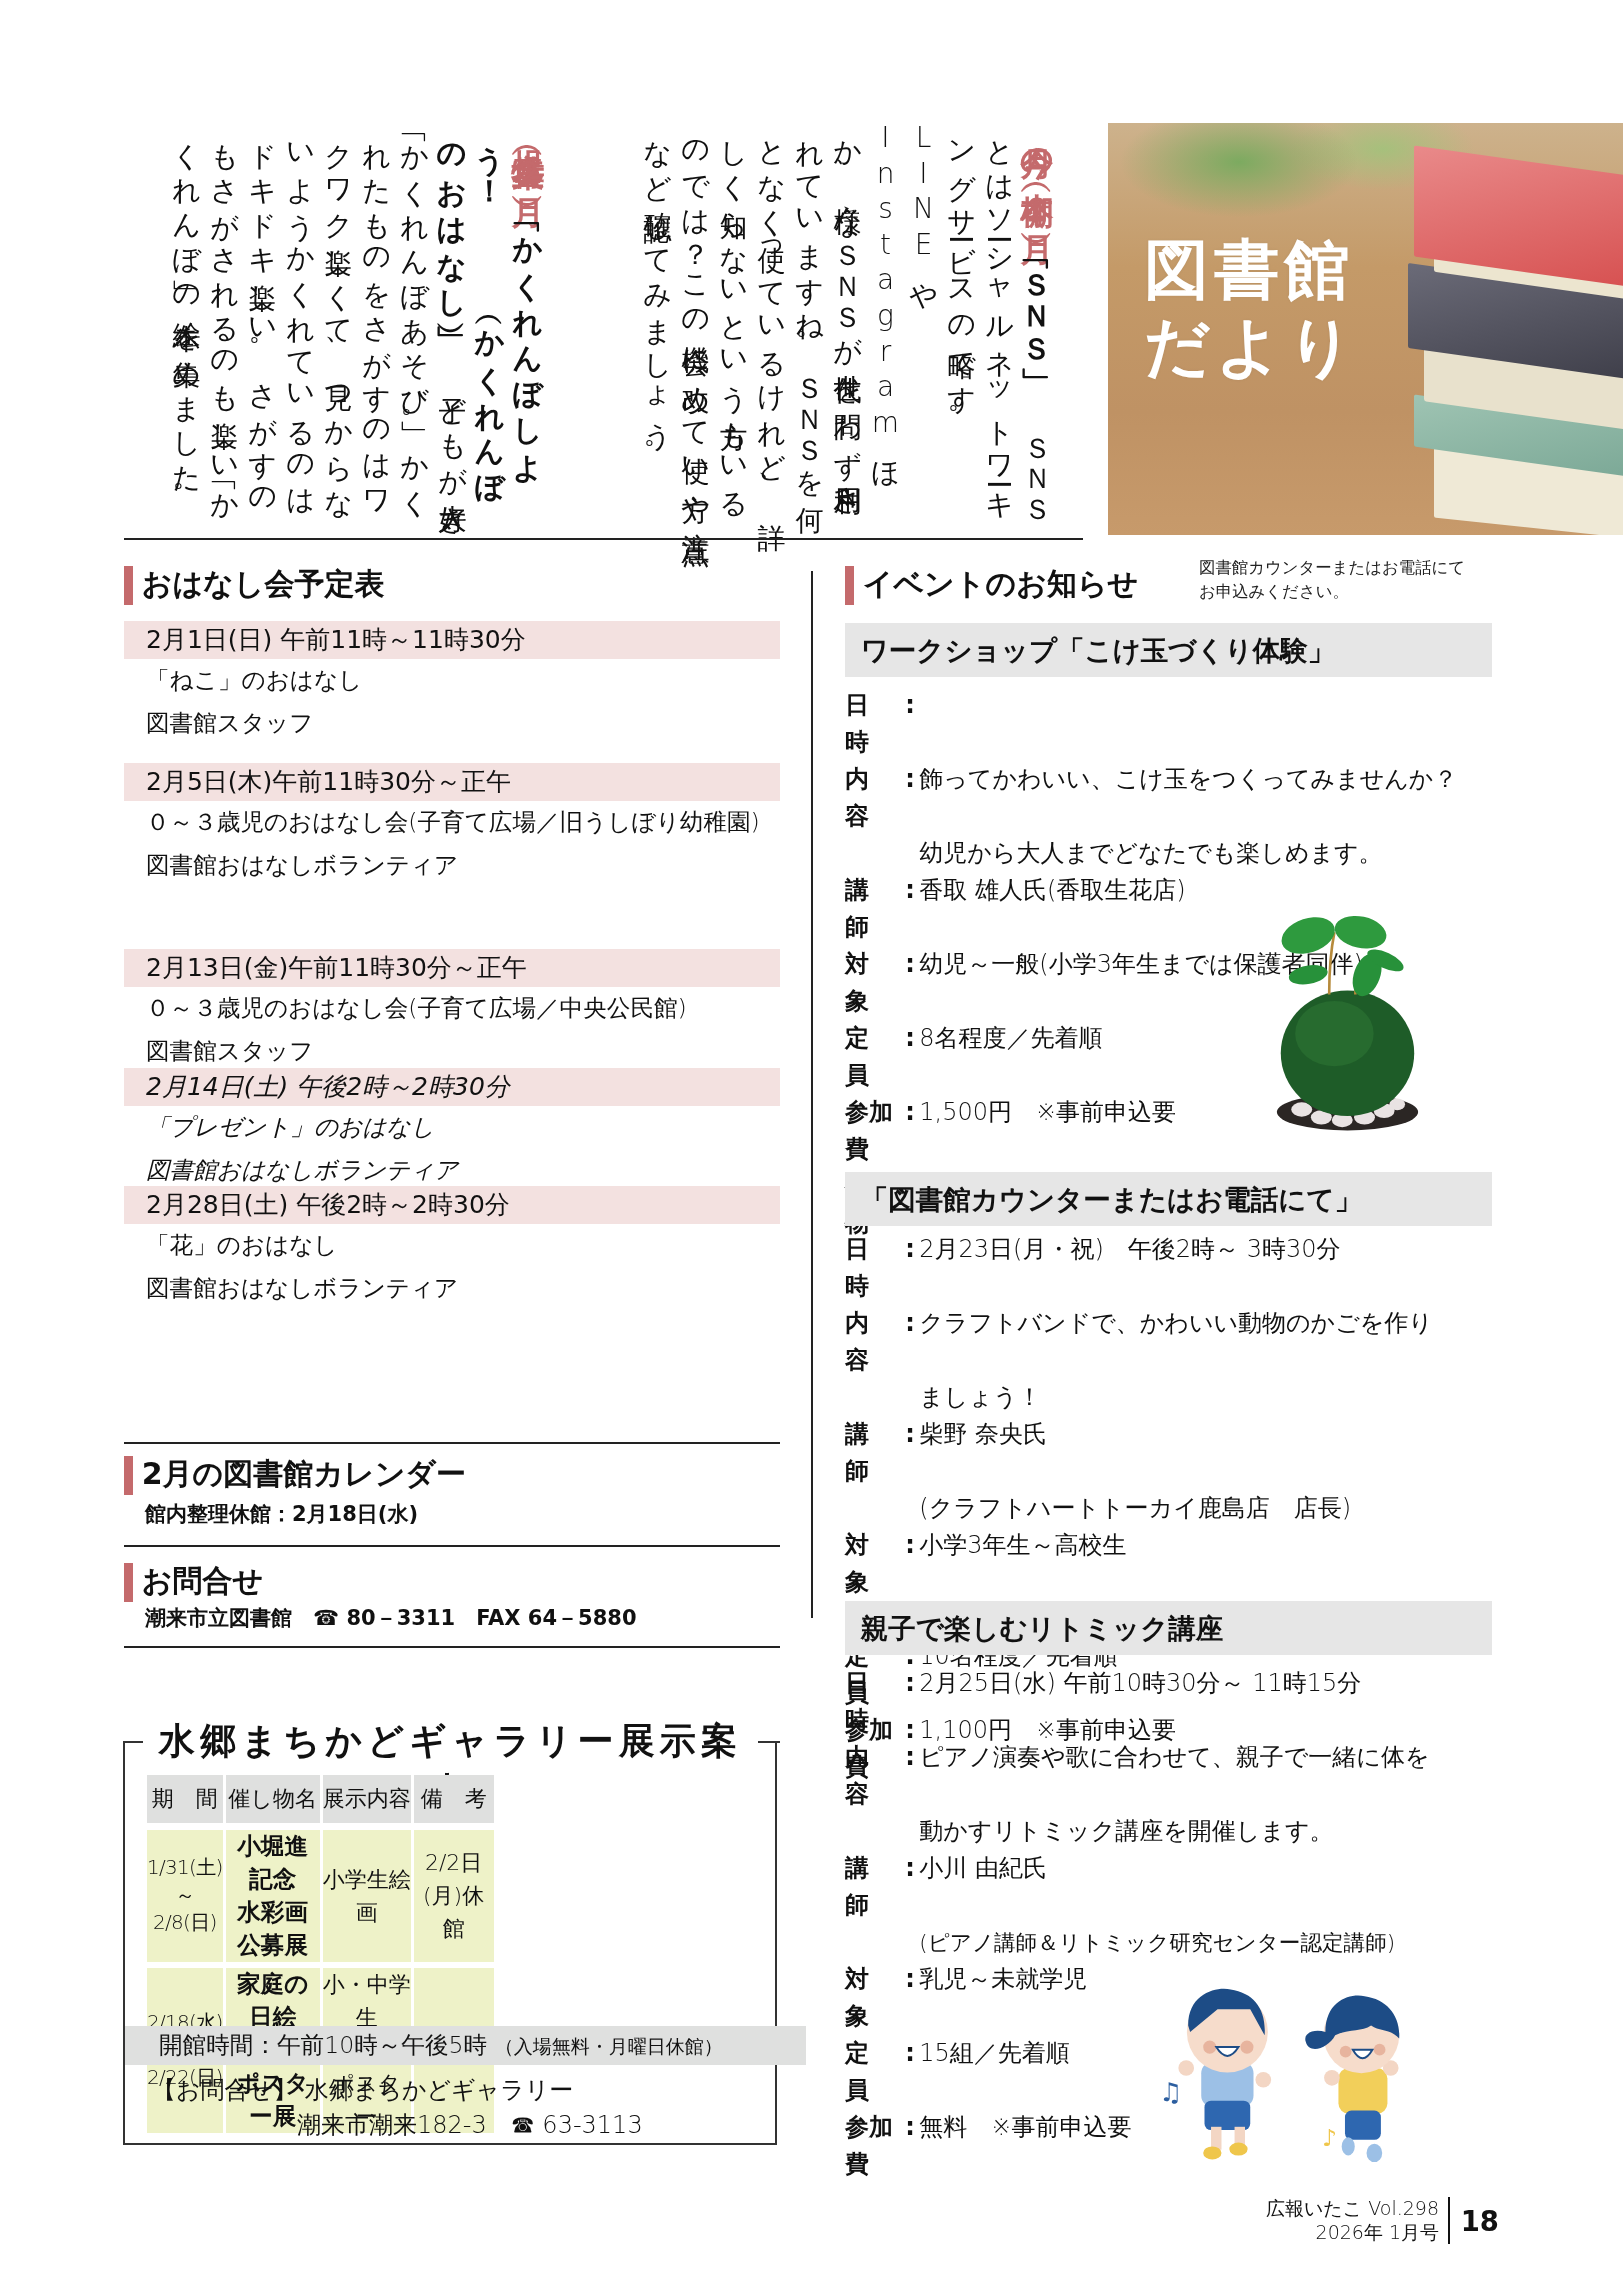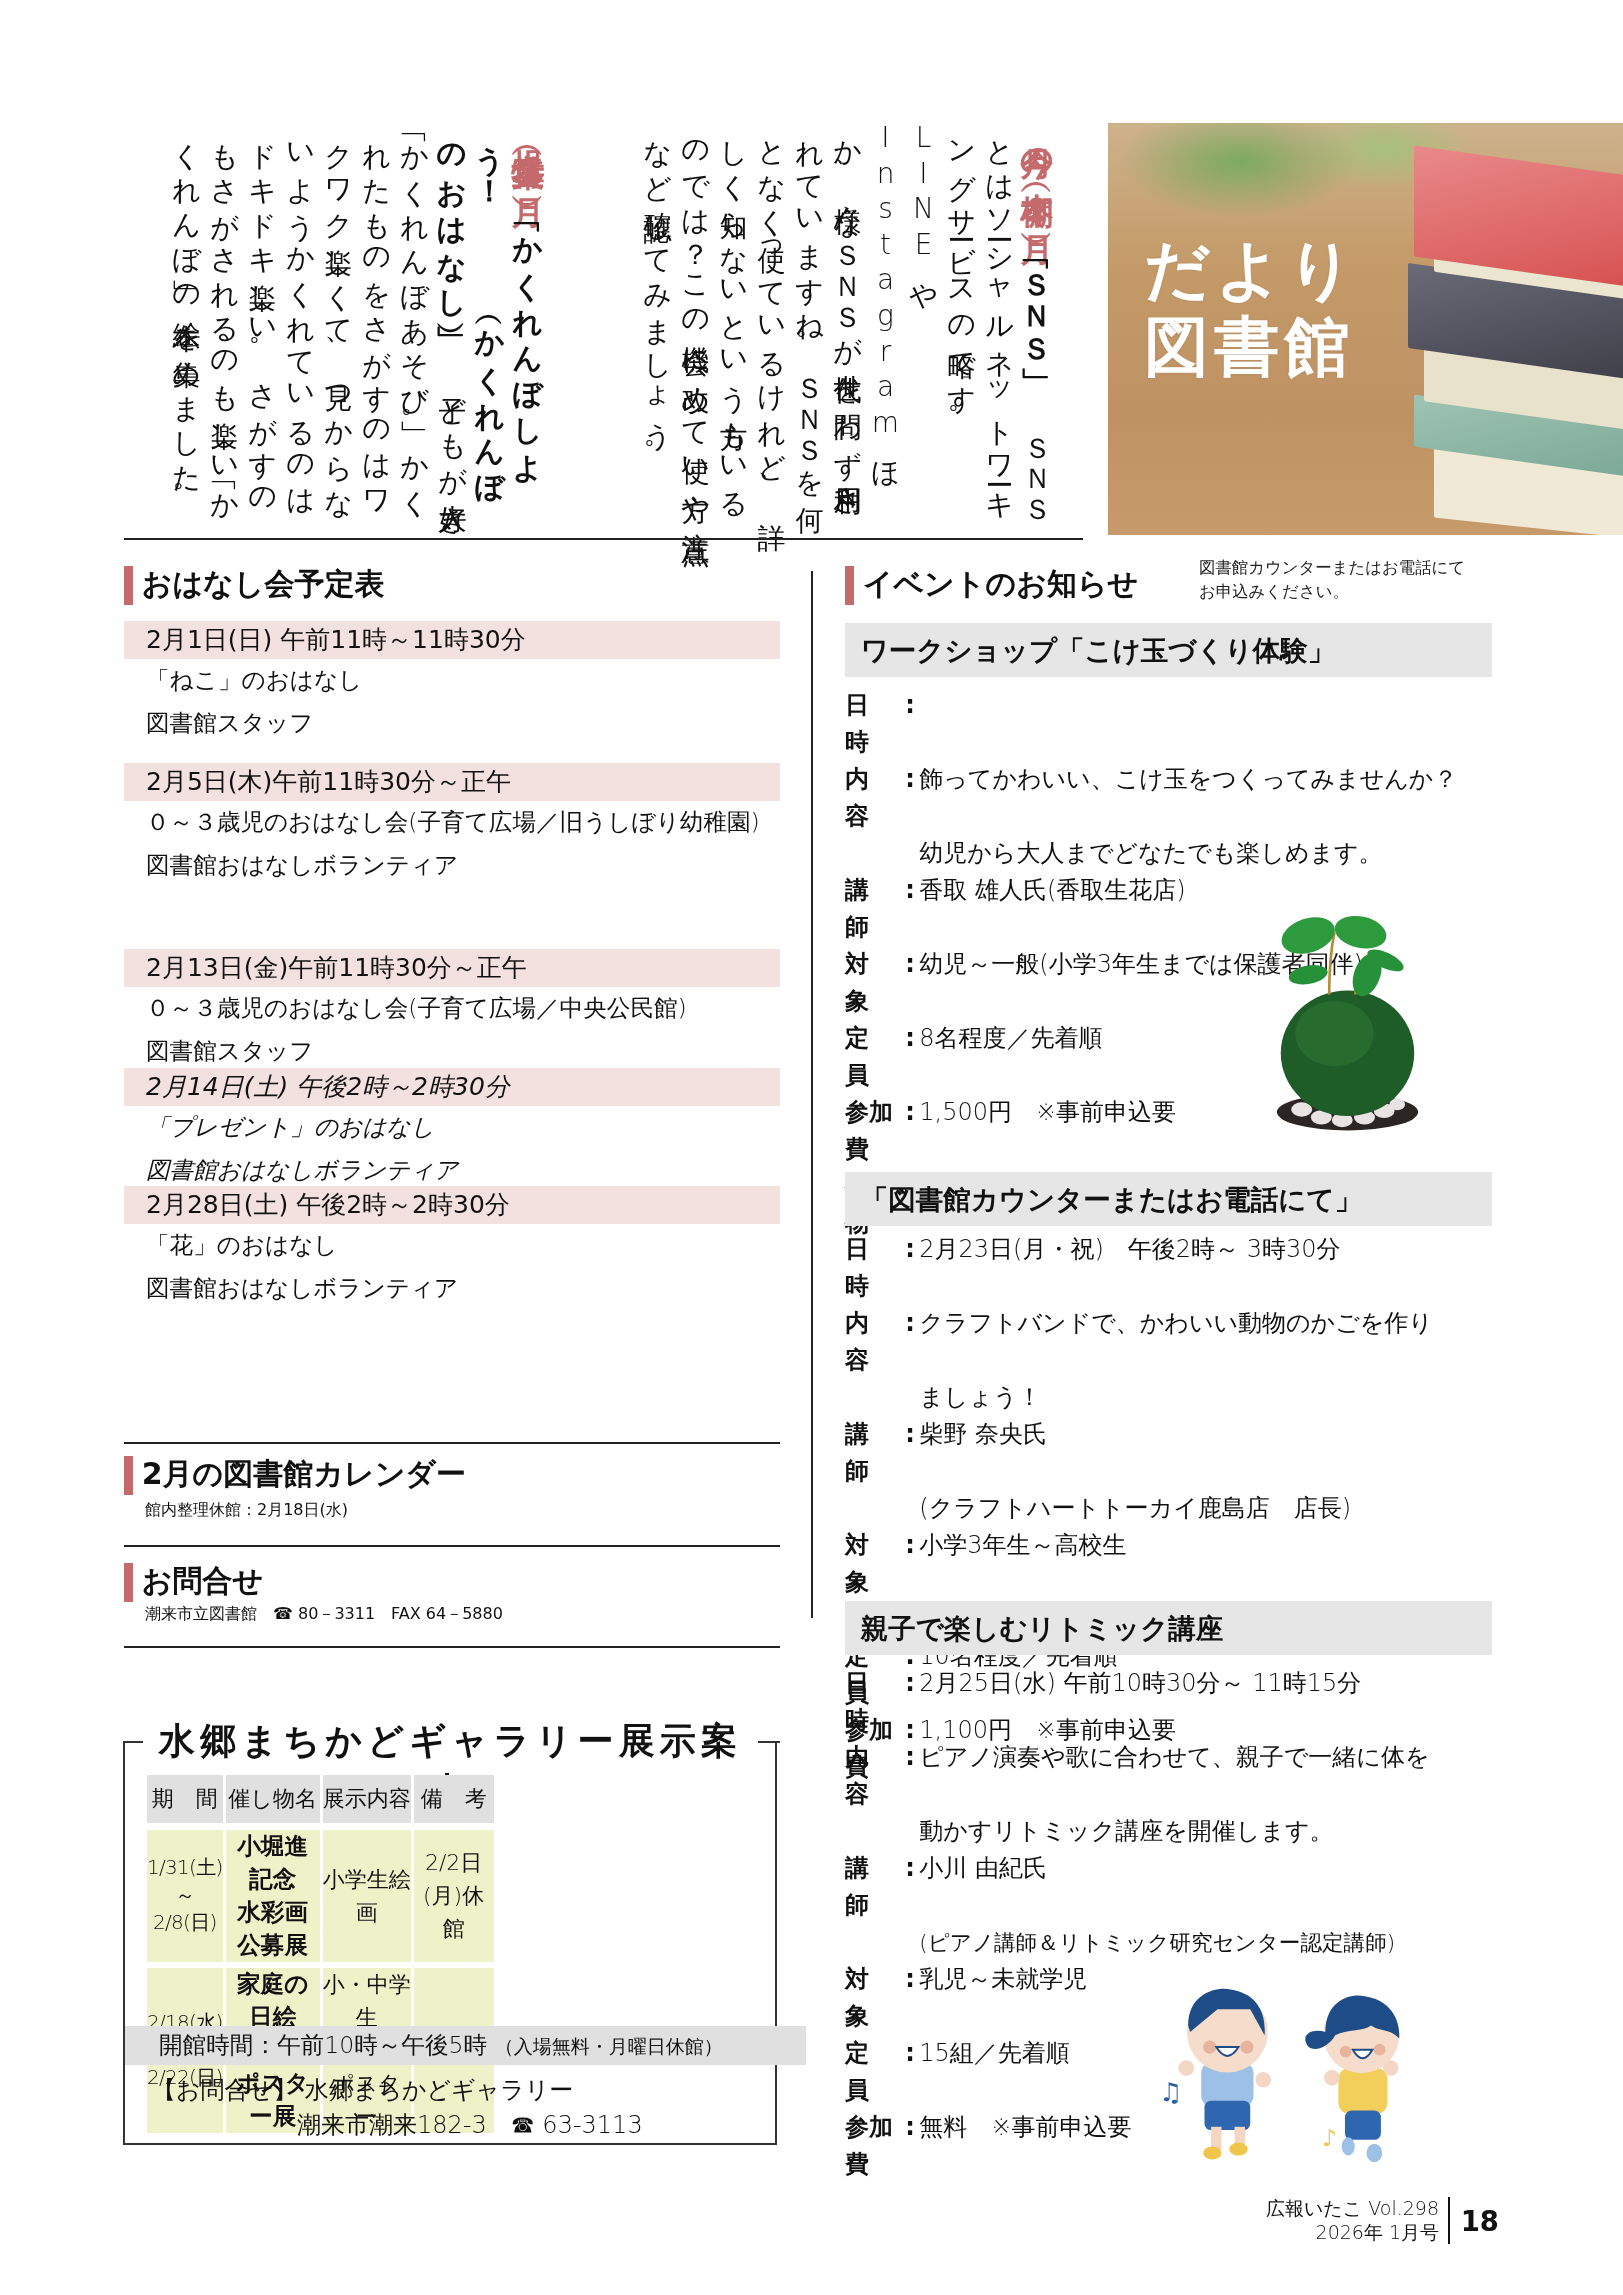--- a/index.html
+++ b/index.html
@@ -55,21 +55,21 @@
   .sched { position: absolute; left: 124px; width: 656px; }
   .sched .band {
     background: #f3e1e0; height: 38px; padding-left: 22px;
     font-size: 25px; line-height: 38px; font-weight: 500;
   }
   .sched .line { font-size: 23.6px; line-height: 43px; padding-left: 22px; font-weight: 300; }
 
   .h-rule { position: absolute; left: 124px; width: 656px; height: 2px; background: #222; }
   .v-rule { position: absolute; left: 811px; top: 571px; width: 2px; height: 1047px; background: #222; }
 
-  .plain-line { position: absolute; font-size: 16px; font-weight: 400; }
+  .plain-line { position: absolute; font-size: 21px; font-weight: 700; }
 
   
   .gallery {
     position: absolute; left: 123px; top: 1741px; width: 654px; height: 404px;
     border: 2px solid #333; border-top: none;
   }
   .gallery-top-l { position: absolute; left: 123px; top: 1741px; width: 21px; height: 2px; background: #333; }
   .gallery-top-r { position: absolute; left: 758px; top: 1741px; width: 21.6px; height: 2px; background: #333; }
   .gallery-title {
     position: absolute; left: 143px; top: 1716px; width: 615px; text-align: center;
@@ -134,22 +134,22 @@
 </div>
 
 <div class="hero">
   <div class="book b3p"></div>
   <div class="book b3"></div>
   <div class="book b2p"></div>
   <div class="book b2"></div>
   <div class="book b1p"></div>
   <div class="book b1"></div>
   <div class="hero-title">
+    <div>図書館</div>
     <div>だより</div>
-    <div>図書館</div>
   </div>
 </div>
 
 <div class="top-rule"></div>
 <div class="v-rule"></div>
 
 <div class="sec-head" style="left:124px; top:564px;">
   <span class="bar"></span>
   <span>おはなし会予定表</span>
 </div>

